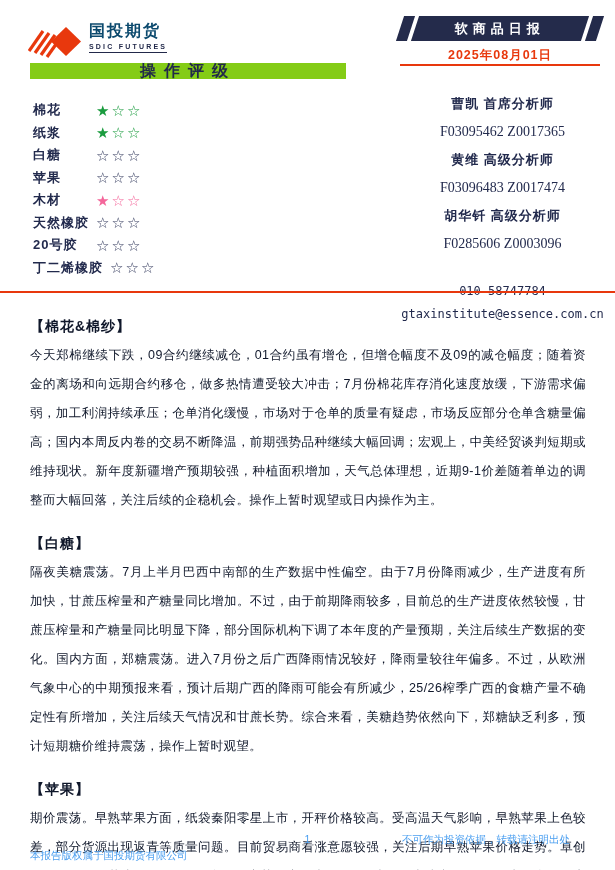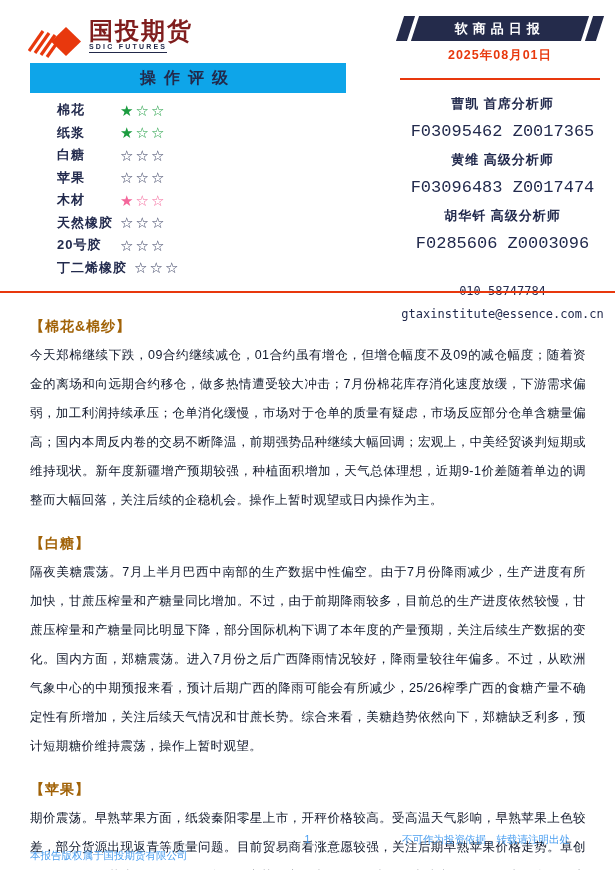--- a/index.html
+++ b/index.html
@@ -4,50 +4,50 @@
 <style>
   html,body{margin:0;padding:0;background:#e9e9e9;}
   .page{
     position:relative;width:615px;height:870px;margin:0 auto;background:#ffffff;
     font-family:"Liberation Sans","DejaVu Sans",sans-serif;overflow:hidden;
   }
   
   .logo{position:absolute;left:28px;top:20px;display:flex;align-items:flex-start;}
   .logo svg{display:block;margin-top:2px;}
   .logo-text{margin-left:7px;display:flex;flex-direction:column;}
-  .logo-cn{font-size:24px;font-weight:bold;color:#7f1d1d;letter-spacing:2px;line-height:22px;}
+  .logo-cn{font-size:16px;font-weight:bold;color:#0c4a6e;letter-spacing:2px;line-height:22px;}
   .logo-en{font-size:7px;font-weight:bold;color:#22294a;letter-spacing:2.2px;
            border-bottom:1.5px solid #22294a;padding-bottom:2px;margin-top:1px;align-self:flex-start;}
   .banner{position:absolute;left:400px;top:16px;width:200px;height:25px;display:flex;}
   .banner .cap{width:11px;background:#242b4b;transform:skewX(-18deg);}
   .banner .mid{flex:1;margin:0 4px;background:#242b4b;transform:skewX(-18deg);
                display:flex;align-items:center;justify-content:center;}
   .banner .mid span{transform:skewX(18deg);color:#ffffff;font-size:13px;font-weight:bold;letter-spacing:5px;}
   .date-wrap{position:absolute;left:400px;top:47px;width:200px;text-align:center;
              color:#e8380d;font-size:12.5px;font-weight:bold;letter-spacing:1px;
-             padding-bottom:14px;border-bottom:2px solid #e8380d;}
+             padding-bottom:0;border-bottom:2px solid #e8380d;}
   
-  .rating-box{position:absolute;left:30px;top:63px;width:316px;height:30px;background:#0ea5e9;
+  .rating-box{position:absolute;left:30px;top:63px;width:316px;height:16px;background:#84cc16;
               display:flex;align-items:center;justify-content:center;
               font-size:16px;font-weight:bold;color:#22294a;letter-spacing:8px;}
   .ratings{position:absolute;left:33px;top:99px;}
-  .r-row{display:flex;align-items:center;height:22.5px;margin-left:24px;}
+  .r-row{display:flex;align-items:center;height:22.5px;}
   .r-name{min-width:56px;margin-right:7px;font-size:13px;font-weight:bold;color:#222a4d;letter-spacing:1px;}
   .r-stars{font-size:15px;letter-spacing:2px;line-height:15px;}
   
   .analysts{position:absolute;left:400px;top:90px;width:205px;color:#222a4d;text-align:center;}
   .analysts p{margin:0;}
   .a-name{font-size:13px;font-weight:bold;line-height:28px;letter-spacing:1px;}
-  .a-code{font-size:17px;line-height:28px;font-family:Liberation Mono, monospace;}
+  .a-code{font-size:14px;line-height:28px;font-family:Liberation Serif, serif;}
   .a-contact{margin-top:22px;}
   .a-contact p{font-size:12px;line-height:23px;font-family:"DejaVu Sans Mono","Liberation Mono",monospace;}
   
   .divider{position:absolute;left:0;top:291px;width:100%;height:2px;background:#e8380d;}
   .content{position:absolute;left:30px;top:303px;width:556px;}
-  .sec-title{font-size:14px;font-weight:bold;color:#a16207;margin:15px 0 5px 0;letter-spacing:1px;}
+  .sec-title{font-size:14px;font-weight:bold;color:#0f172a;margin:15px 0 5px 0;letter-spacing:1px;}
   .sec-body{font-size:12.5px;line-height:29px;color:#0f172a;text-align:justify;letter-spacing:0.4px;}
   .section + .section{margin-top:20px;}
   
   .footer{position:absolute;left:30px;right:30px;top:833px;height:16px;
           font-size:10.5px;color:#4b9ff0;}
   .f-left{position:absolute;left:0;top:16px;}
   .f-page{position:absolute;left:50%;top:0;transform:translateX(-50%);}
   .f-right{position:absolute;right:15px;top:0;}
 </style>
 </head>

